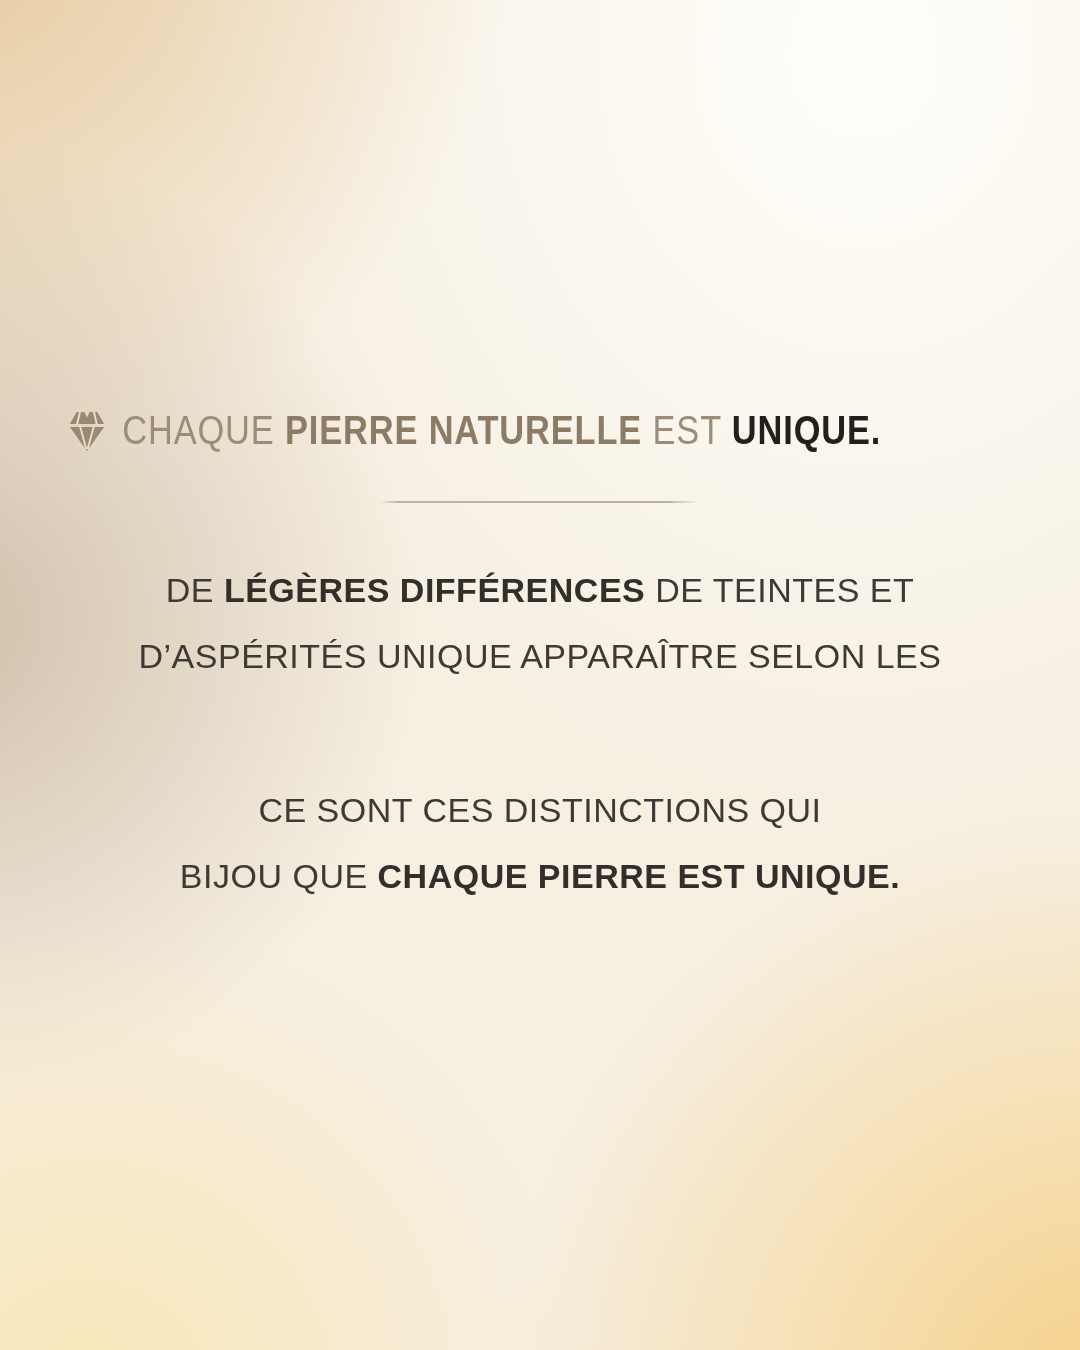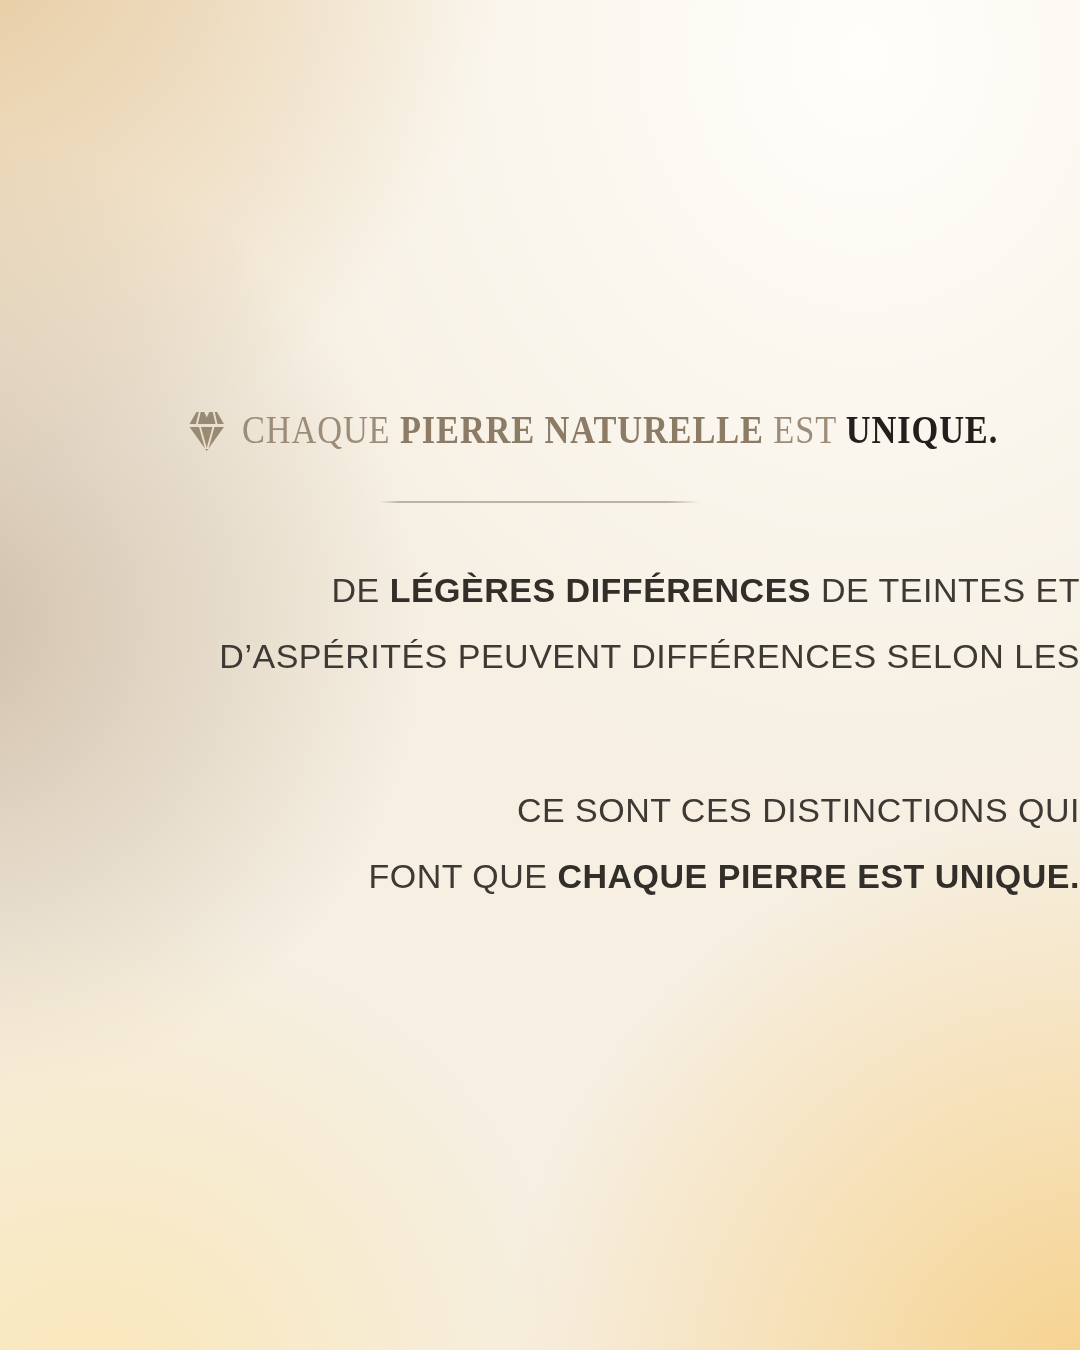--- a/index.html
+++ b/index.html
@@ -27,26 +27,25 @@
   }
   .content {
     position: absolute;
     inset: 0;
     text-align: center;
   }
   .headline {
     position: absolute;
     top: 406px;
     left: 0;
-    right: 16px;
+    right: 0;
     display: flex;
-    justify-content: flex-end;
+    justify-content: flex-start;
     align-items: center;
     white-space: nowrap;
-    font-family: Liberation Serif, serif;
   }
   .headline-inner {
     display: inline-flex;
     align-items: center;
     gap: 17px;
     transform: scaleX(0.86);
     transform-origin: 50% 50%;
     font-size: 40px;
     letter-spacing: 1px;
     line-height: 48px;
@@ -74,21 +73,20 @@
   }
   .para {
     position: absolute;
     left: 0;
     right: 0;
     font-size: 34px;
     line-height: 66px;
     letter-spacing: 0.5px;
     color: #3d3935;
     font-weight: 400;
-    text-align: right;
   }
   .para .line { white-space: nowrap; }
   .para b { font-weight: 700; color: #322e2a; }
   .para1 { top: 557px; }
   .para2 { top: 777px; }
 </style>
 </head>
 <body>
 
 <div class="bg"></div>
@@ -110,21 +108,21 @@
         </g>
       </svg>
       <span><span class="h-reg">CHAQUE </span><span class="h-bold">PIERRE NATURELLE</span><span class="h-reg"> EST </span><span class="h-dark">UNIQUE.</span></span>
     </div>
   </div>
 
   <div class="divider"></div>
 
   <div class="para para1">
     <div class="line"><span>DE </span><b>LÉGÈRES DIFFÉRENCES</b><span> DE TEINTES ET</span></div>
-    <div class="line">D’ASPÉRITÉS PEUVENT DIFFÉRENCES SELON LES</div>
+    <div class="line">D’ASPÉRITÉS UNIQUE APPARAÎTRE SELON LES</div>
   </div>
 
   <div class="para para2">
     <div class="line">CE SONT CES DISTINCTIONS QUI</div>
-    <div class="line"><span>FONT QUE </span><b>CHAQUE PIERRE EST UNIQUE.</b></div>
+    <div class="line"><span>BIJOU QUE </span><b>CHAQUE PIERRE EST UNIQUE.</b></div>
   </div>
 
 </div>
 
 </body></html>

